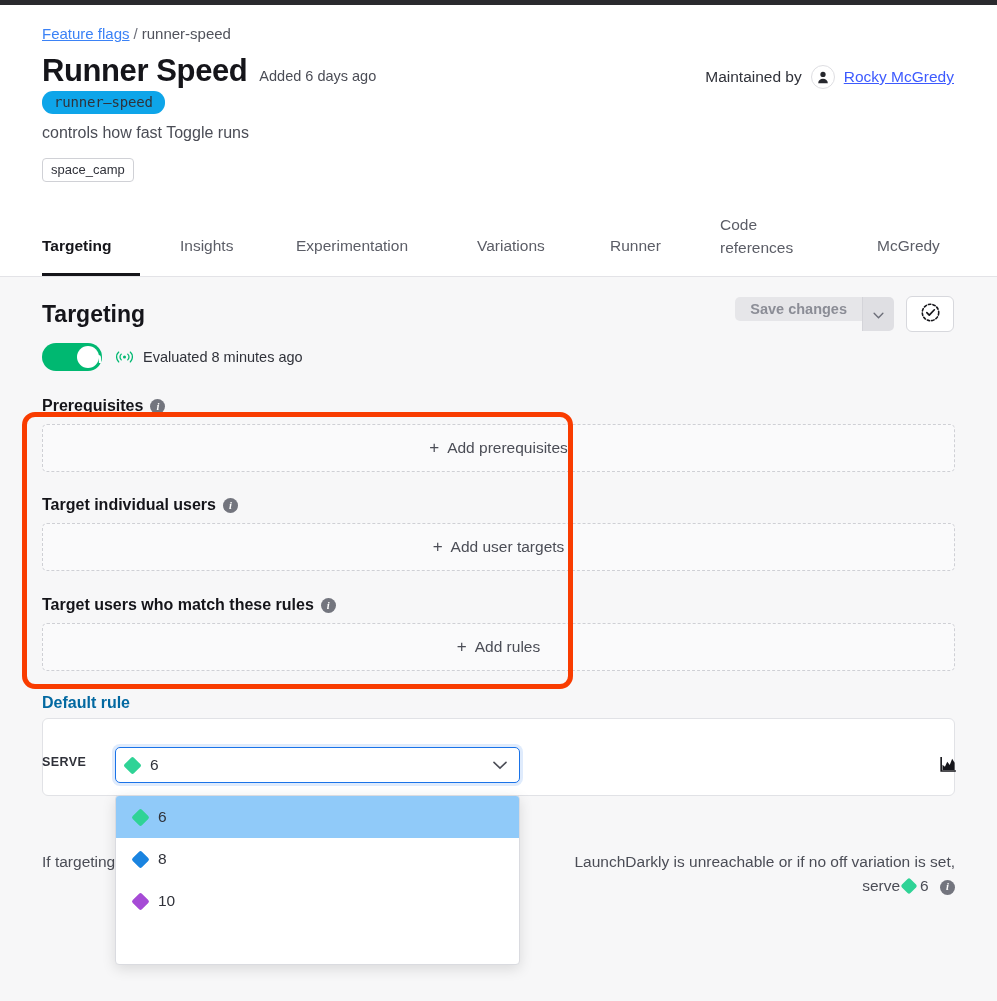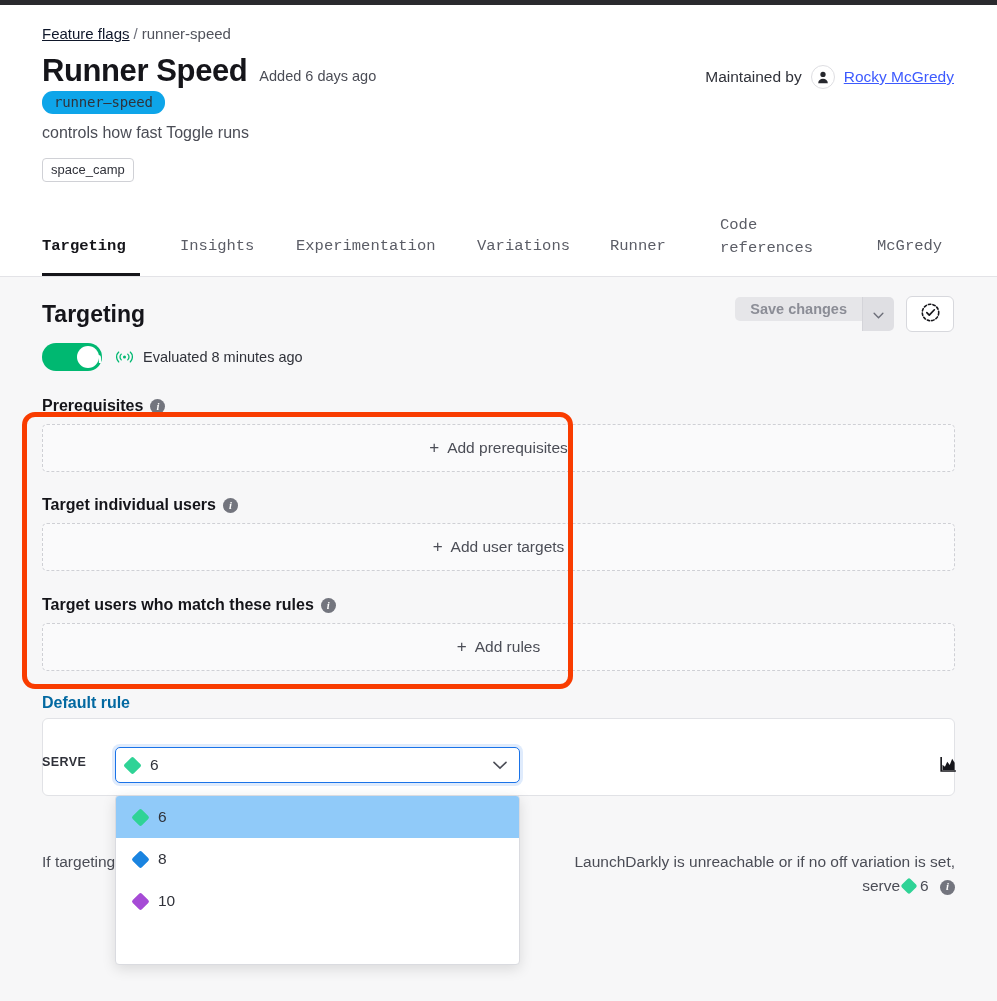--- a/index.html
+++ b/index.html
@@ -16,21 +16,21 @@
     background: #2a2a2e;
   }
 
   
   .header { position: absolute; top: 5px; left: 0; width: 997px; height: 272px; background: #fff; }
 
   .breadcrumb {
     position: absolute; left: 42px; top: 20px;
     font-size: 15px; color: #51535c; white-space: nowrap;
   }
-  .breadcrumb a { color: #0f172a; text-decoration: underline; }
+  .breadcrumb a { color: #3b82f6; text-decoration: underline; }
   .bc-sep { color: #6c6e79; margin: 0 4px; }
 
   .title-row { position: absolute; left: 42px; top: 48px; display: flex; align-items: baseline; }
   .page-title { font-size: 31px; font-weight: 700; color: #15151a; letter-spacing: -0.4px; }
   .added { font-size: 14.5px; color: #4b4d56; margin-left: 12px; }
 
   .key-pill {
     position: absolute; left: 42px; top: 86px;
     background: #0ea5e9; border-radius: 11px;
     padding: 3px 12px 4px 12px;
@@ -60,21 +60,21 @@
 
   
   .tabs {
     position: absolute; left: 0; top: 206px; width: 997px; height: 71px;
     border-bottom: 1px solid #e3e3e7;
   }
   .tab {
     position: absolute; bottom: 0; height: 71px;
     font-size: 15.5px; color: #5b5d66;
     display: flex; align-items: flex-end; padding-bottom: 19px;
-    line-height: 1.45; text-align: left; font-family: Liberation Mono, monospace;
+    line-height: 1.45; text-align: left;
   }
   .tab.active { color: #15151a; font-weight: 700; }
   .tab.active::after {
     content: ""; position: absolute; left: 0; right: 0; bottom: 0;
     height: 3px; background: #15151a;
   }
   .tab.multiline { align-items: flex-end; }
   .tab.multiline span { display: block; }
 
   

